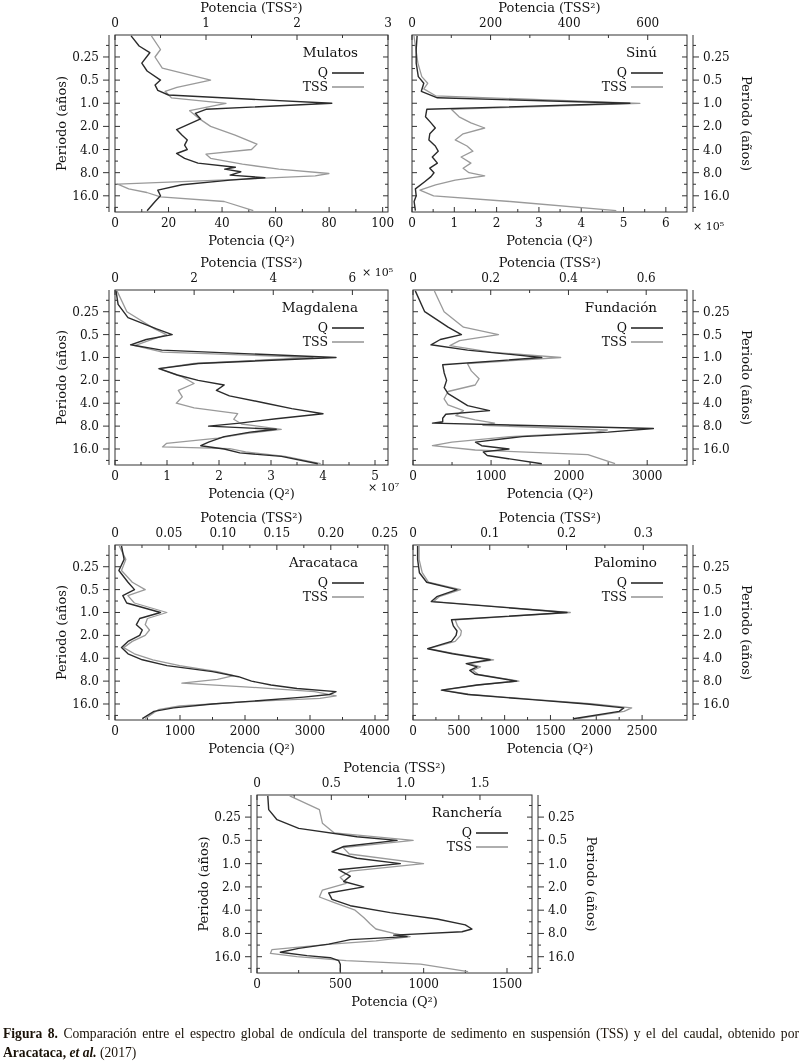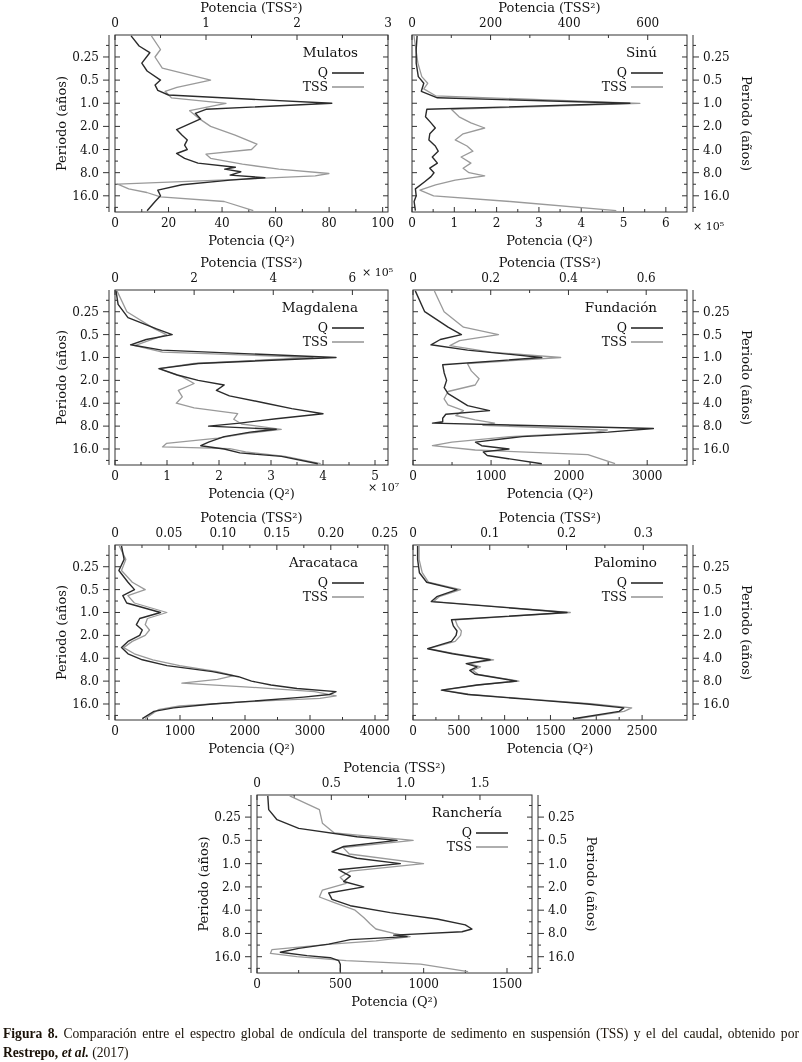--- a/index.html
+++ b/index.html
@@ -714,14 +714,14 @@
           <polyline points="289.7,795.9 319.4,809.6 322.4,823.2 334.3,832.9 413.1,840.4 343.2,847.6 349.2,854.0 423.5,863.6 350.6,871.1 340.2,877.3 346.2,883.4 322.4,890.1 319.4,897.0 334.3,902.7 355.1,910.2 364.0,917.7 370.0,923.8 375.9,929.0 393.8,933.4 410.1,936.6 375.9,940.9 331.3,944.1 271.9,949.7 270.4,953.4 297.1,956.7 346.2,960.7 420.5,964.2 468.1,971.7" fill="none" stroke="#9a9a9a" stroke-width="1.3" stroke-linejoin="round" clip-path="url(#clip6)"></polyline>
           <polyline points="267.8,795.9 268.7,809.6 277.0,819.7 298.7,828.4 357.0,836.8 397.0,840.4 343.7,846.5 332.0,851.7 357.0,858.2 400.3,863.6 338.7,869.8 350.3,876.1 343.7,881.5 363.7,886.9 328.7,893.0 332.0,899.4 350.3,905.7 390.3,912.6 437.0,919.0 465.3,924.9 472.0,929.0 462.0,931.7 393.7,935.1 407.0,936.6 350.3,939.6 328.7,944.1 298.7,948.4 280.3,952.2 307.0,955.6 330.3,957.7 338.7,960.7 340.3,964.2 340.3,971.7" fill="none" stroke="#2b2b2b" stroke-width="1.4" stroke-linejoin="round" clip-path="url(#clip6)"></polyline>
           <text x="502" y="817" text-anchor="end" font-size="13.5" fill="#111111" font-family="&quot;DejaVu Serif&quot;, serif">Ranchería</text>
           <text x="472" y="837" text-anchor="end" font-size="12.5" fill="#111111" font-family="&quot;DejaVu Serif&quot;, serif">Q</text>
           <line x1="476" y1="833" x2="508" y2="833" stroke="#2b2b2b" stroke-width="1.6"></line>
           <text x="472" y="851" text-anchor="end" font-size="12.5" fill="#111111" font-family="&quot;DejaVu Serif&quot;, serif">TSS</text>
           <line x1="476" y1="847" x2="508" y2="847" stroke="#9a9a9a" stroke-width="1.6"></line>
         </g>
       </svg>
     </div>
-  <p class="caption"><span class="j"><b>Figura 8.</b><span> Comparación entre el espectro global de ondícula del transporte de sedimento en suspensión (TSS) y el del caudal, obtenido por</span></span><span><b>Restrepo,</b><b><i> et al.</i></b><span> (2017)</span></span></p>
+  <p class="caption"><span class="j"><b>Figura 8.</b><span> Comparación entre el espectro global de ondícula del transporte de sedimento en suspensión (TSS) y el del caudal, obtenido por</span></span><span><b>Aracataca,</b><b><i> et al.</i></b><span> (2017)</span></span></p>
 </div>
 
 </body></html>

